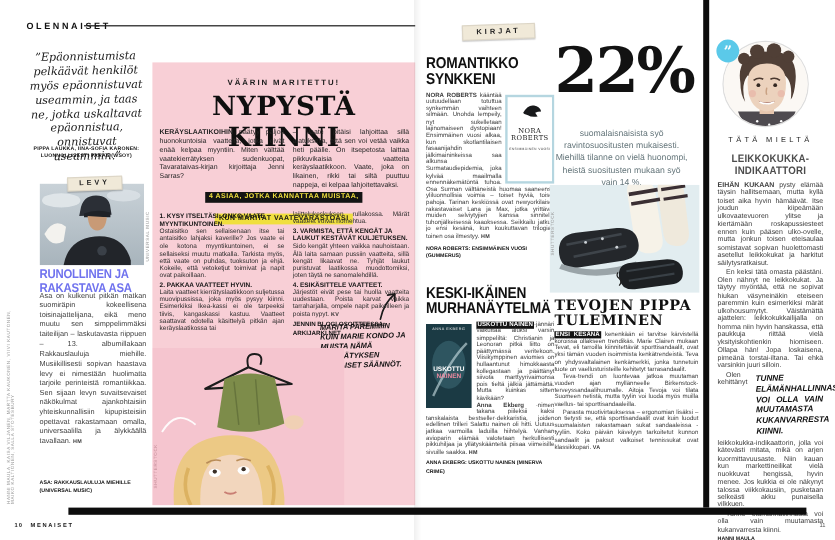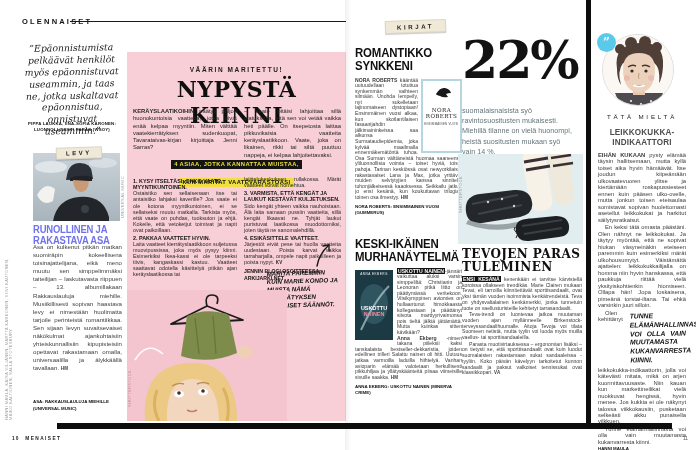--- a/index.html
+++ b/index.html
@@ -65,21 +65,21 @@
   .lead-chip { background:#141414; color:#fff; font-weight:bold; padding:0 1px; }
   .rev-credit { font-size:4.4px; font-weight:bold; color:#111; margin-top:3px; line-height:1.4; }
   #cover1 { float:right; width:41px; height:74px; margin:1px 0 2px 3px; background:#fff; border:2px solid #b5d6e0; position:relative; text-align:center; }
   #cover1 .ca { font-family:"DejaVu Serif", serif; font-size:5.6px; letter-spacing:.4px; color:#1b1b1b; margin-top:26px; line-height:1.25; }
   #cover1 .ct { font-size:2.8px; letter-spacing:.3px; color:#444; margin-top:3px; }
   #cover2 { float:left; width:38px; height:70px; margin:1px 4px 2px 0; background:#1b3a44; position:relative; text-align:center; overflow:hidden; }
   #cover2 .ca { font-size:3.1px; letter-spacing:.5px; color:#eee; margin-top:3px; }
   #cover2 .ct1 { font-size:5.4px; font-weight:bold; color:#fff; margin-top:30px; line-height:1.1; }
   #cover2 .ct2 { font-size:5.4px; font-weight:bold; color:#ef8aa0; line-height:1.1; }
 
-  #stat { left:462px; top:34px; width:112px; }
+  #stat { left:462px; top:34px; width:112px; text-align:center; }
   #stat-value { font-family:"DejaVu Serif", serif; font-weight:bold; font-size:52px; line-height:1.0; letter-spacing:-2px; color:#121212; }
   #stat-body { font-size:7.2px; line-height:1.42; color:#64757a; margin-top:20px; }
   #stat-source { font-size:4px; color:#9aa7ab; margin-top:3px; }
 
   #teva-photo { left:458px; top:154px; width:125px; height:90px; }
   #teva-photo-credit { left:459px; top:158px; height:55px; }
   #teva-title { left:462px; top:248px; width:122px; font-family:"DejaVu Serif", serif; font-weight:bold; font-size:12px; line-height:1.1; letter-spacing:.4px; color:#101010; }
   #teva-body { left:462px; top:277px; width:120px; font-size:5.1px; line-height:1.12; color:#3c3c3c; }
   #teva-body p { margin-bottom:1px; }
 
@@ -238,21 +238,21 @@
       <circle cx="30" cy="48" r="1.2" fill="#cfd4d8"></circle>
         <circle cx="44" cy="45" r="1.2" fill="#cfd4d8"></circle>
         <circle cx="56" cy="52" r="1.2" fill="#cfd4d8"></circle>
       <path d="M10,66 q30,10 62,-2 l2,5 q-34,13 -66,1 z" fill="#9aa4a8"></path>
       <path d="M58,78 q-2,-12 10,-13 l30,-3 q12,0 13,10 q1,10 -10,11 l-30,4 q-11,1 -13,-9 z" fill="#1d2023"></path>
       <path d="M64,72 l40,-6 M66,80 l38,-6" stroke="#394046" stroke-width="1.8" fill="none"></path>
     </g>
     <path d="M58,84 q3,-4 0,-6 q-3,-2 -1,-5" stroke="#222" stroke-width="1" fill="none"></path>
   </svg>
   <div class="abs vtext" id="teva-photo-credit">SHUTTERSTOCK</div>
-  <div class="abs" id="teva-title">TEVOJEN PARAS TULEMINEN</div>
+  <div class="abs" id="teva-title">TEVOJEN PIPPA TULEMINEN</div>
   <div class="abs justify" id="teva-body">
     <p><span class="lead-chip">ENSI KESÄNÄ</span> <span>kenenkään ei tarvitse kärvistellä koroissa ollakseen trendikäs. Marie Clairen mukaan Tevat, eli tarroilla kiinnitettävät sporttisandaalit, ovat yksi tämän vuoden isoimmista kenkätrendeistä. Teva on yhdysvaltalainen kenkämerkki, jonka tunnetuin tuote on vaellusturisteille kehitetyt tarrasandaalit.</span></p>
     <p class="indent">Teva-trendi on luontevaa jatkoa muutaman vuoden ajan myllänneelle Birkenstock-terveyssandaalihuumalle. Aitoja Tevoja voi tilata Suomeen netistä, mutta tyylin voi luoda myös muilla vaellus- tai sporttisandaaleilla.</p>
     <p class="indent"><span>Parasta muotivirtauksessa – ergonomian lisäksi – on tietysti se, että sporttisandaalit ovat kuin luodut suomalaisten rakastamaan sukat sandaaleissa -tyyliin. Koko päivän kävelyyn tarkoitetut kunnon sandaalit ja paksut valkoiset tennissukat ovat klassikkopari.</span> <span class="initials">VA</span></p>
   </div>
 
   <div class="abs" id="bar-vertical"></div>
 
   <div class="abs" id="portrait-wrap">
     <svg width="72" height="72" viewBox="0 0 72 72">

